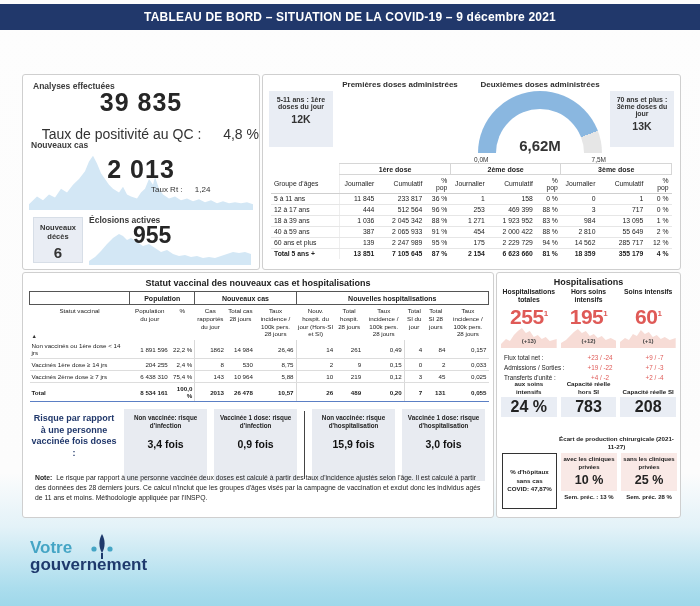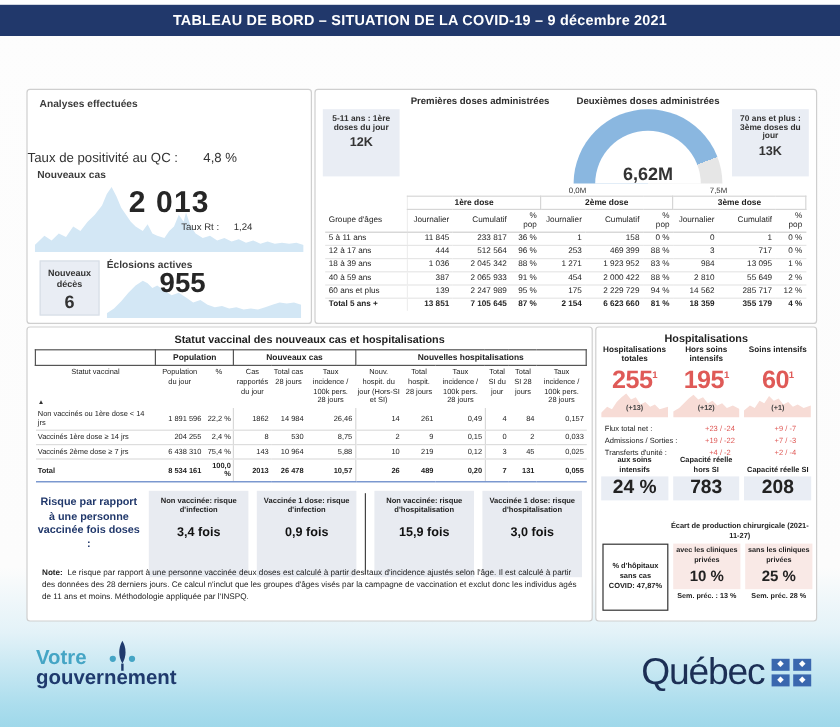--- a/index.html
+++ b/index.html
@@ -11,21 +11,21 @@
   .panel{position:absolute;background:#fff;border:1px solid #cfcfcf;border-radius:3px;}
   #p1{left:22px;top:74px;width:236px;height:194px;}
   #p2{left:262px;top:74px;width:417px;height:194px;}
   #p3{left:22px;top:272px;width:470px;height:244px;}
   #p4{left:496px;top:272px;width:183px;height:244px;}
 
   
   .lblsm{font-size:8.5px;font-weight:bold;color:#3c3c3c;}
   #p1 .lbl-analyses{position:absolute;top:6px;left:10px;}
   #p1 .val-analyses{position:absolute;top:13px;width:100%;text-align:center;font-size:25px;font-weight:600;color:#262626;letter-spacing:1px;}
-  #p1 .row-pos{position:absolute;top:51px;width:100%;text-align:left;font-size:11px;color:#333;}
+  #p1 .row-pos{position:absolute;top:51px;width:100%;text-align:right;font-size:14px;color:#333;}
   #p1 .row-pos .v{margin-left:18px;}
   #p1 .lbl-cases{position:absolute;top:65px;left:8px;}
   #p1 .chart-cases{position:absolute;top:75px;left:6px;width:224px;height:60px;}
   #p1 .val-cases{position:absolute;top:80px;width:100%;text-align:center;font-size:25px;font-weight:600;color:#262626;letter-spacing:1px;}
   #p1 .row-rt{position:absolute;top:110px;left:128px;font-size:8px;color:#333;}
   #p1 .row-rt .v{margin-left:10px;}
   #p1 .box-deces{position:absolute;left:10px;top:142px;width:50px;height:46px;background:var(--box-gray,#e9edf4);
     border:1px solid #d7dee7;text-align:center;font-size:7.5px;font-weight:bold;color:#333;padding-top:5px;box-sizing:border-box;}
   #p1 .box-deces .v{font-size:15px;margin-top:3px;}
   #p1 .lbl-ecl{position:absolute;left:66px;top:140px;}
@@ -129,20 +129,21 @@
 <body>
 
 <div class="canvas">
 
   <div class="topbar">
     <span>TABLEAU DE BORD – SITUATION DE LA COVID-19 – 9 décembre 2021</span>
   </div>
 
   <div class="panel" id="p1">
     <div class="lblsm lbl-analyses">Analyses effectuées</div>
+    <div class="val-analyses">39 835</div>
     <div class="row-pos">
       <span>Taux de positivité au QC :</span>
       <span class="v">4,8 %</span>
     </div>
     <div class="lblsm lbl-cases">Nouveaux cas</div>
     <svg class="chart-cases" viewBox="0 0 224 62" preserveAspectRatio="none">
       <polygon fill="#d3e7f5" points="0,56 8,48 14,52 20,46 26,49 32,40 38,44 44,36 50,30 56,22 60,12 64,6 68,14 72,24 76,30 80,36 84,40 90,44 94,38 98,46 102,48 108,50 112,44 116,40 120,30 124,36 126,28 130,40 134,46 140,50 146,48 152,52 158,50 164,53 170,51 176,54 182,52 188,55 194,53 200,55 206,54 212,55 218,54 224,56 224,62 0,62"></polygon>
     </svg>
     <div class="val-cases">2 013</div>
     <div class="row-rt">
@@ -499,22 +500,13 @@
       <span class="votre">Votre</span>
       <svg class="fleur-svg" width="34" height="30" viewBox="0 0 34 30">
         <path d="M18 2 C21.5 8 21.5 15 18 21 C14.5 15 14.5 8 18 2 Z" fill="#1f3a6d"></path>
         <circle cx="10" cy="17" r="2.6" fill="#45a5c5"></circle>
         <circle cx="26" cy="17" r="2.6" fill="#45a5c5"></circle>
         <rect x="17" y="21" width="2" height="6" fill="#1f3a6d"></rect>
       </svg>
     </div>
     <div class="gouv">gouvernement</div>
   </div>
-  <div class="qc">
-    <span class="qc-word">Québec</span>
-    <div class="flag">
-      <div class="fcell">◆</div>
-      <div class="fcell">◆</div>
-      <div class="fcell">◆</div>
-      <div class="fcell">◆</div>
-    </div>
-  </div>
 </div>
 
 </body></html>

